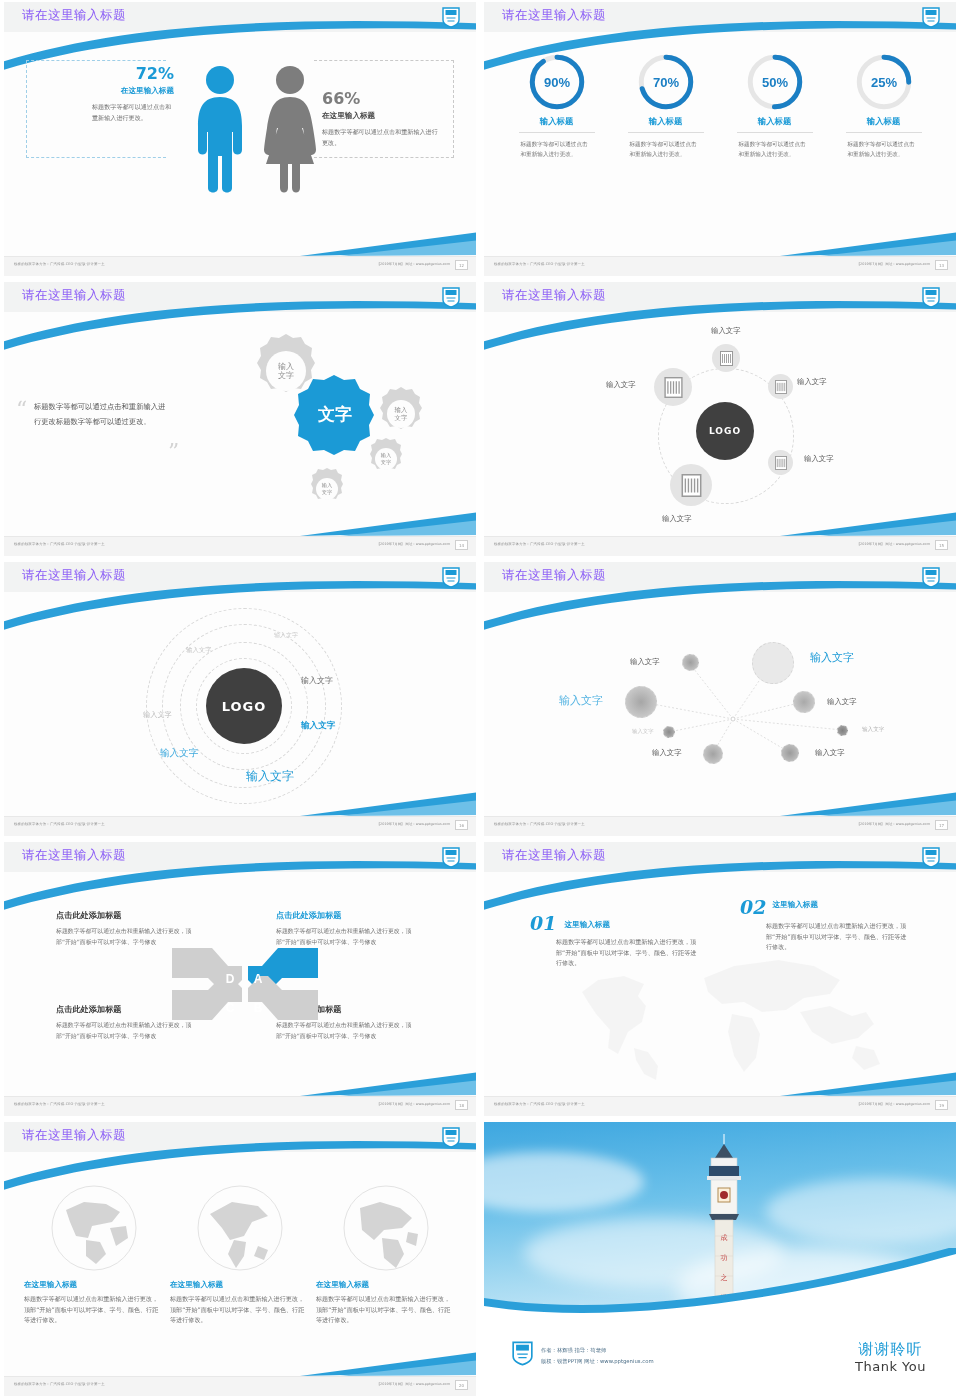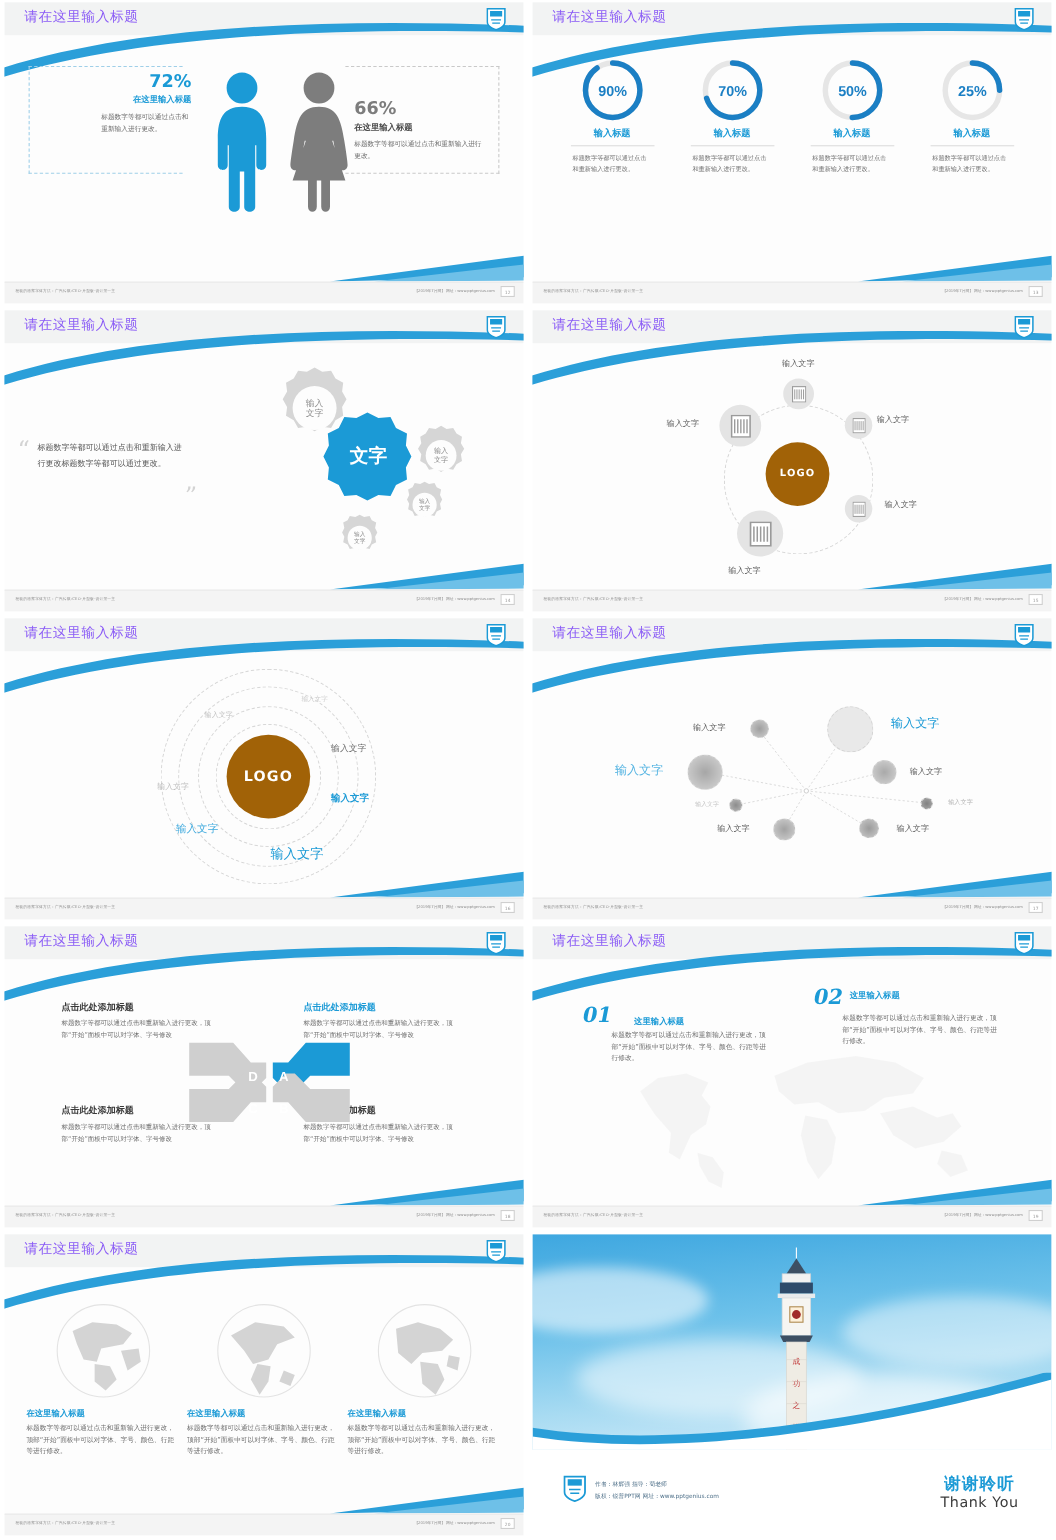--- a/index.html
+++ b/index.html
@@ -41,37 +41,37 @@
   .donut-wrap { position:absolute; top:52px; left:0; right:0; display:flex; justify-content:space-around; padding:0 18px; }
   .donut-col { width:92px; text-align:center; }
   .donut { width:56px; height:56px; margin:0 auto 6px; }
   .d-lab { font-size:8.4px; font-weight:bold; color:#1b9ad6; padding-bottom:5px; border-bottom:1px solid #dcdcdc; margin:0 8px 6px; }
   .d-body { font-size:5.6px; line-height:1.8; color:#707070; text-align:left; padding:0 10px; }
   
   .quote { position:absolute; left:30px; top:118px; }
   .qmark { font-size:22px; color:#d3d3d3; font-family:"DejaVu Serif",serif; line-height:.7; }
   .q-body { font-size:7.3px; line-height:2.0; color:#555; }
   
-  .logo-circ { border-radius:50%; background:#a16207; color:#fff; display:flex; align-items:center; justify-content:center;
+  .logo-circ { border-radius:50%; background:#404040; color:#fff; display:flex; align-items:center; justify-content:center;
                font-weight:bold; letter-spacing:1px; }
   .nlabel { position:absolute; font-size:7.4px; color:#5f5f5f; white-space:nowrap; }
   .ring { position:absolute; border:1px dashed #d8d8d8; border-radius:50%; }
   .bldg { position:absolute; border-radius:50%; background:#e4e4e4; display:flex; align-items:center; justify-content:center; }
   
   .s7-blk { position:absolute; width:148px; }
   .s7-h { font-size:8.2px; font-weight:bold; margin-bottom:5px; }
   .s7-b { font-size:5.9px; line-height:1.85; color:#6d6d6d; }
   
   .num { font-size:19px; font-weight:bold; font-style:italic; color:#1b9ad6; font-family:"DejaVu Serif",serif; }
   
   .globe { width:88px; height:88px; margin:0 auto; }
   
   .sky { position:absolute; left:0; right:0; top:0; height:196px;
          background:linear-gradient(175deg,#3ea7e0 0%,#6cc1ea 38%,#a8dbf2 70%,#d8eefb 100%); overflow:hidden; }
-  .thanks-cn { font-size:15px; font-weight:bold; color:#1b9ad6; letter-spacing:1px; }
+  .thanks-cn { font-size:15px; font-weight:normal; color:#1b9ad6; letter-spacing:1px; }
   .thanks-en { font-size:13px; color:#3a3a3a; letter-spacing:.5px; }
   .credits { font-size:5.3px; line-height:2.0; color:#4d6f88; white-space:nowrap; }
 </style>
 </head>
 <body>
 
 <div class="deck">
 
   <div class="slide">
     <div class="sheet">
@@ -544,21 +544,21 @@
           <path d="M18,40 l16,-12 l26,-4 l20,8 l-6,12 l8,10 l-4,16 l-14,10 l-10,22 l-10,-6 l2,-18 l-14,-16 l-8,-12 z"></path>
           <path d="M70,96 l14,4 l10,14 l-2,14 l-12,-6 l-8,-14 z"></path>
           <path d="M140,26 l30,-12 l44,-6 l36,6 l26,14 l-10,14 l-26,4 l-18,12 l-24,2 l-18,-10 l-22,2 l-14,-12 z"></path>
           <path d="M168,62 l20,4 l8,16 l-4,24 l-12,14 l-10,-16 l-6,-24 z"></path>
           <path d="M236,60 l30,-6 l22,10 l14,-4 l8,12 l-16,14 l-26,6 l-20,-12 z"></path>
           <path d="M292,94 l18,4 l6,14 l-16,6 l-12,-12 z"></path>
         </g>
       </svg>
 
       <div style="position:absolute;left:46px;top:70px;width:170px;">
-        <div style="display:flex;align-items:flex-end;gap:20px;">
+        <div style="display:flex;align-items:center;gap:8px;">
           <span class="num">01</span>
           <div style="padding-top:4px;">
             <div class="h-sm blue">这里输入标题</div>
           </div>
         </div>
         <div class="body-txt" style="margin-top:3px;margin-left:26px;">标题数字等都可以通过点击和重新输入进行更改，顶部“开始”面板中可以对字体、字号、颜色、行距等进行修改。</div>
       </div>
 
       <div style="position:absolute;left:256px;top:54px;width:170px;">
         <div style="display:flex;align-items:flex-start;gap:6px;">

